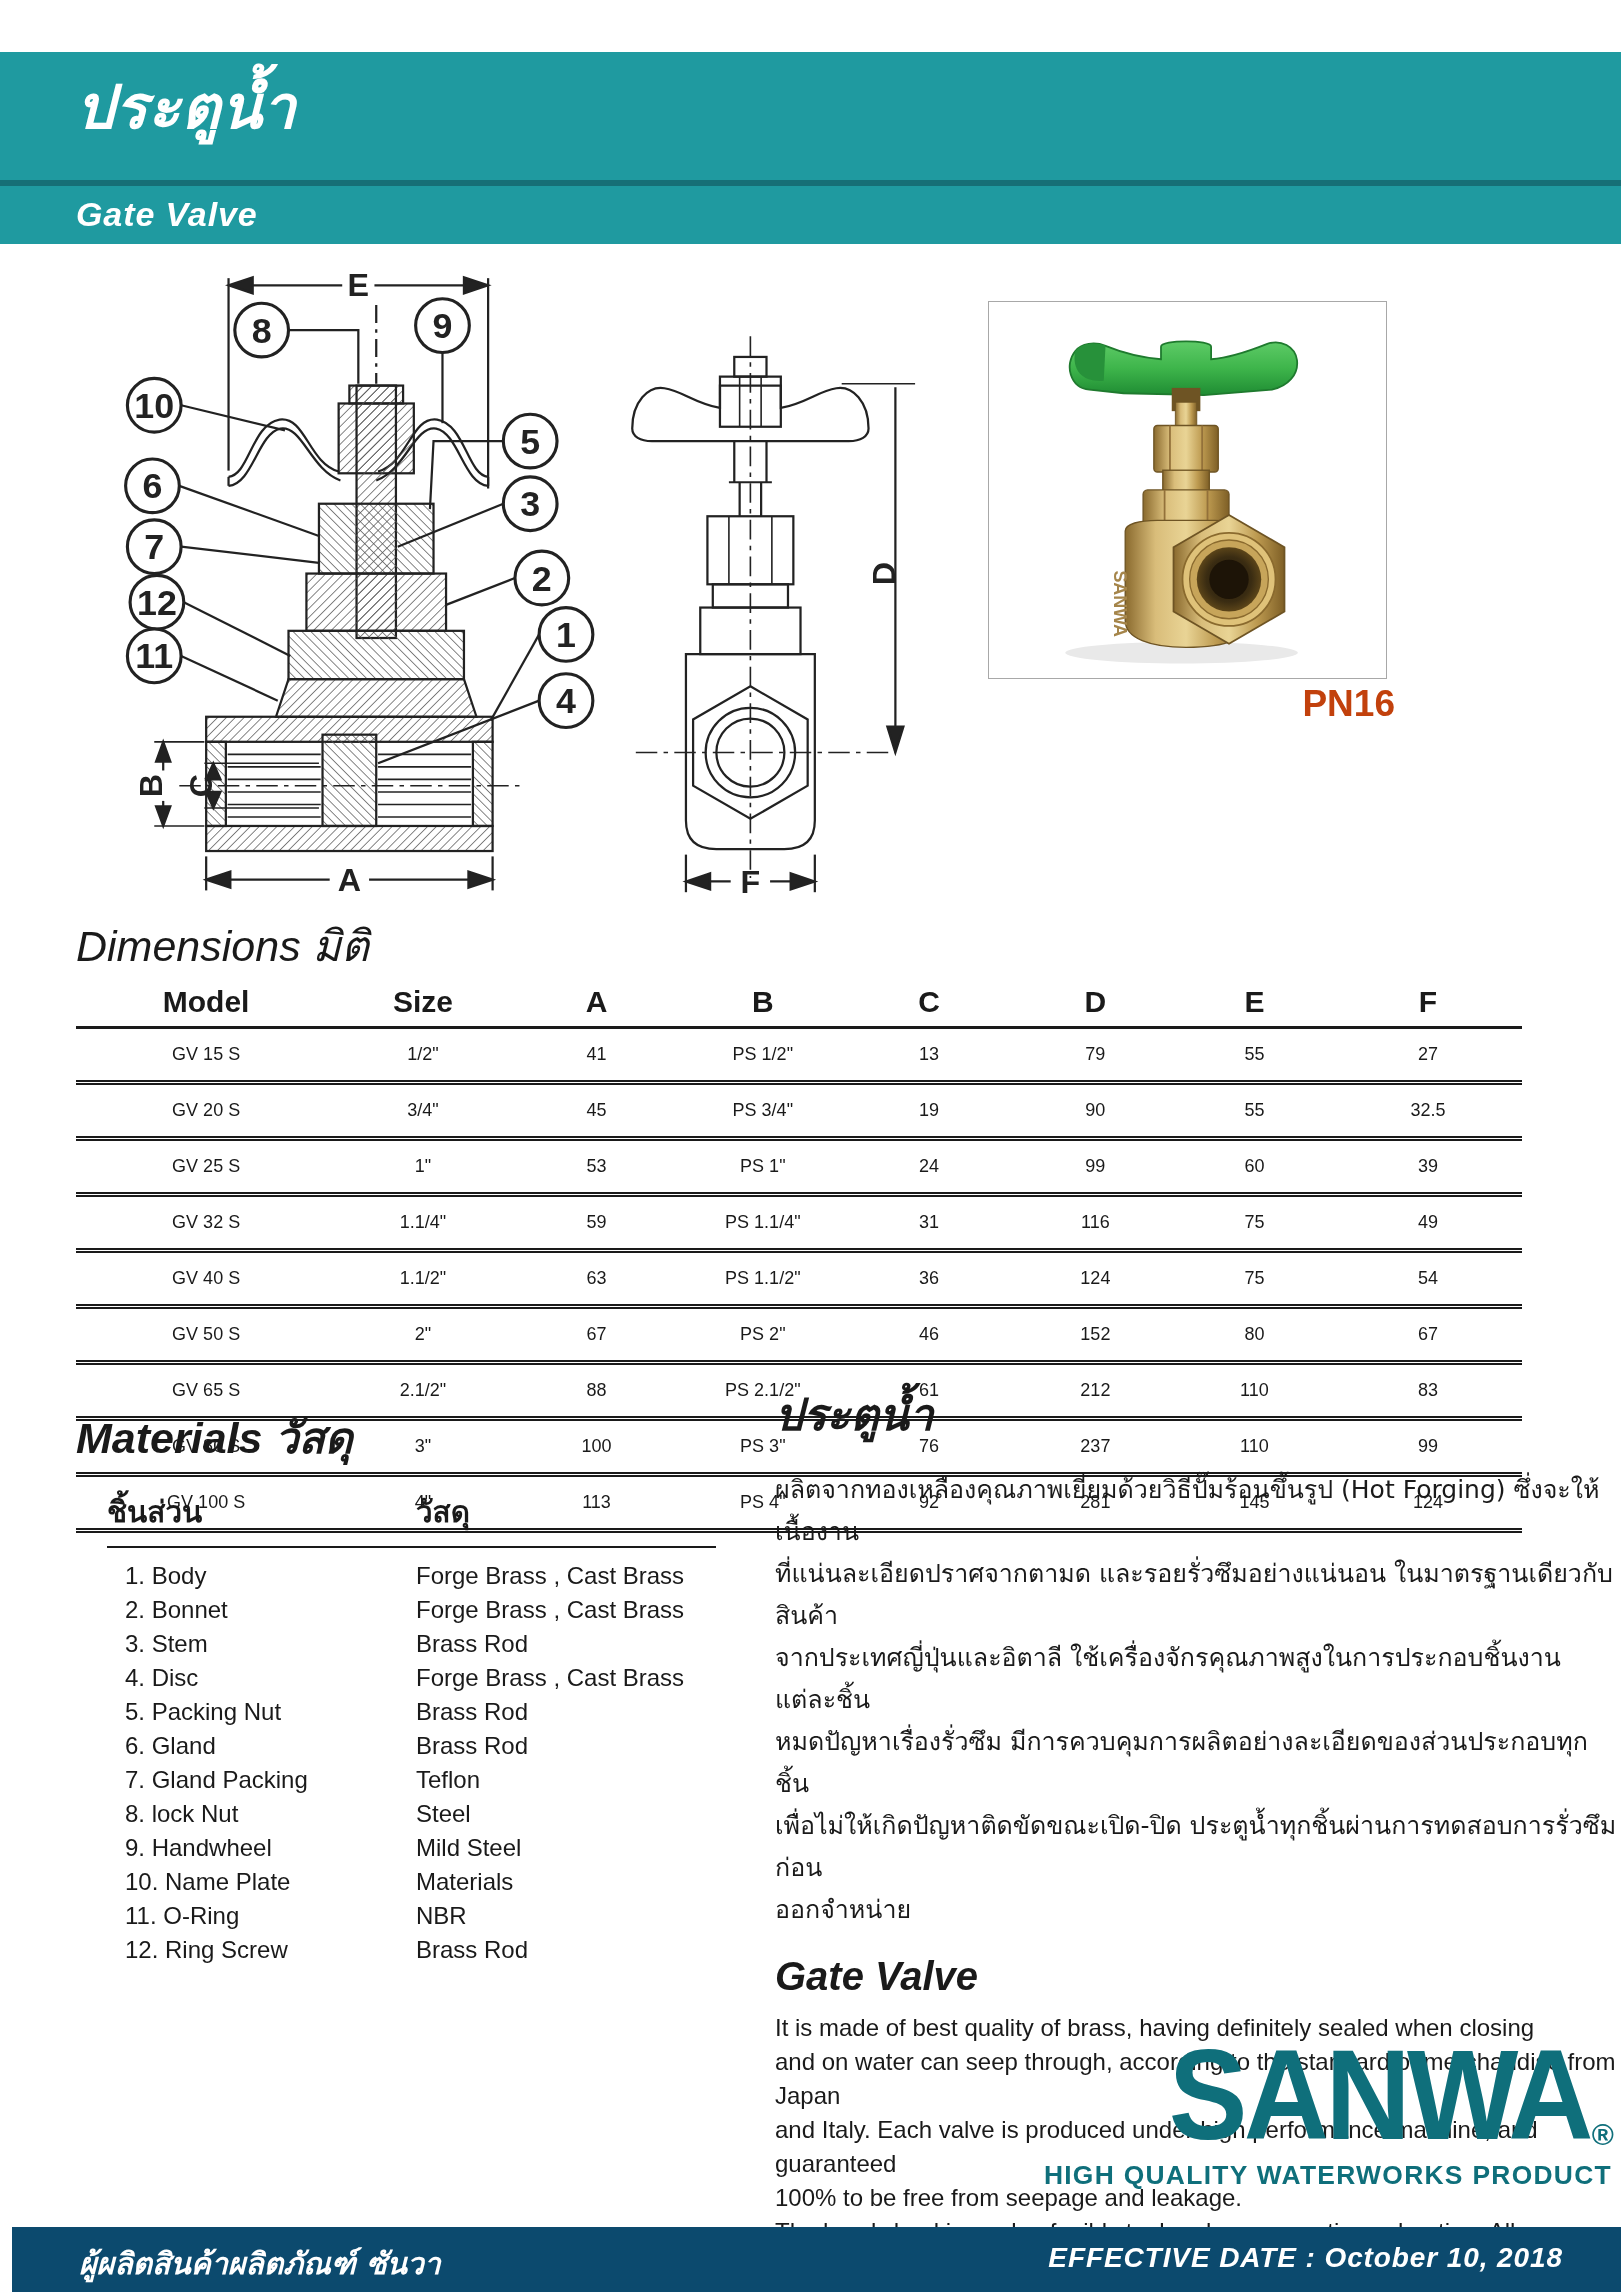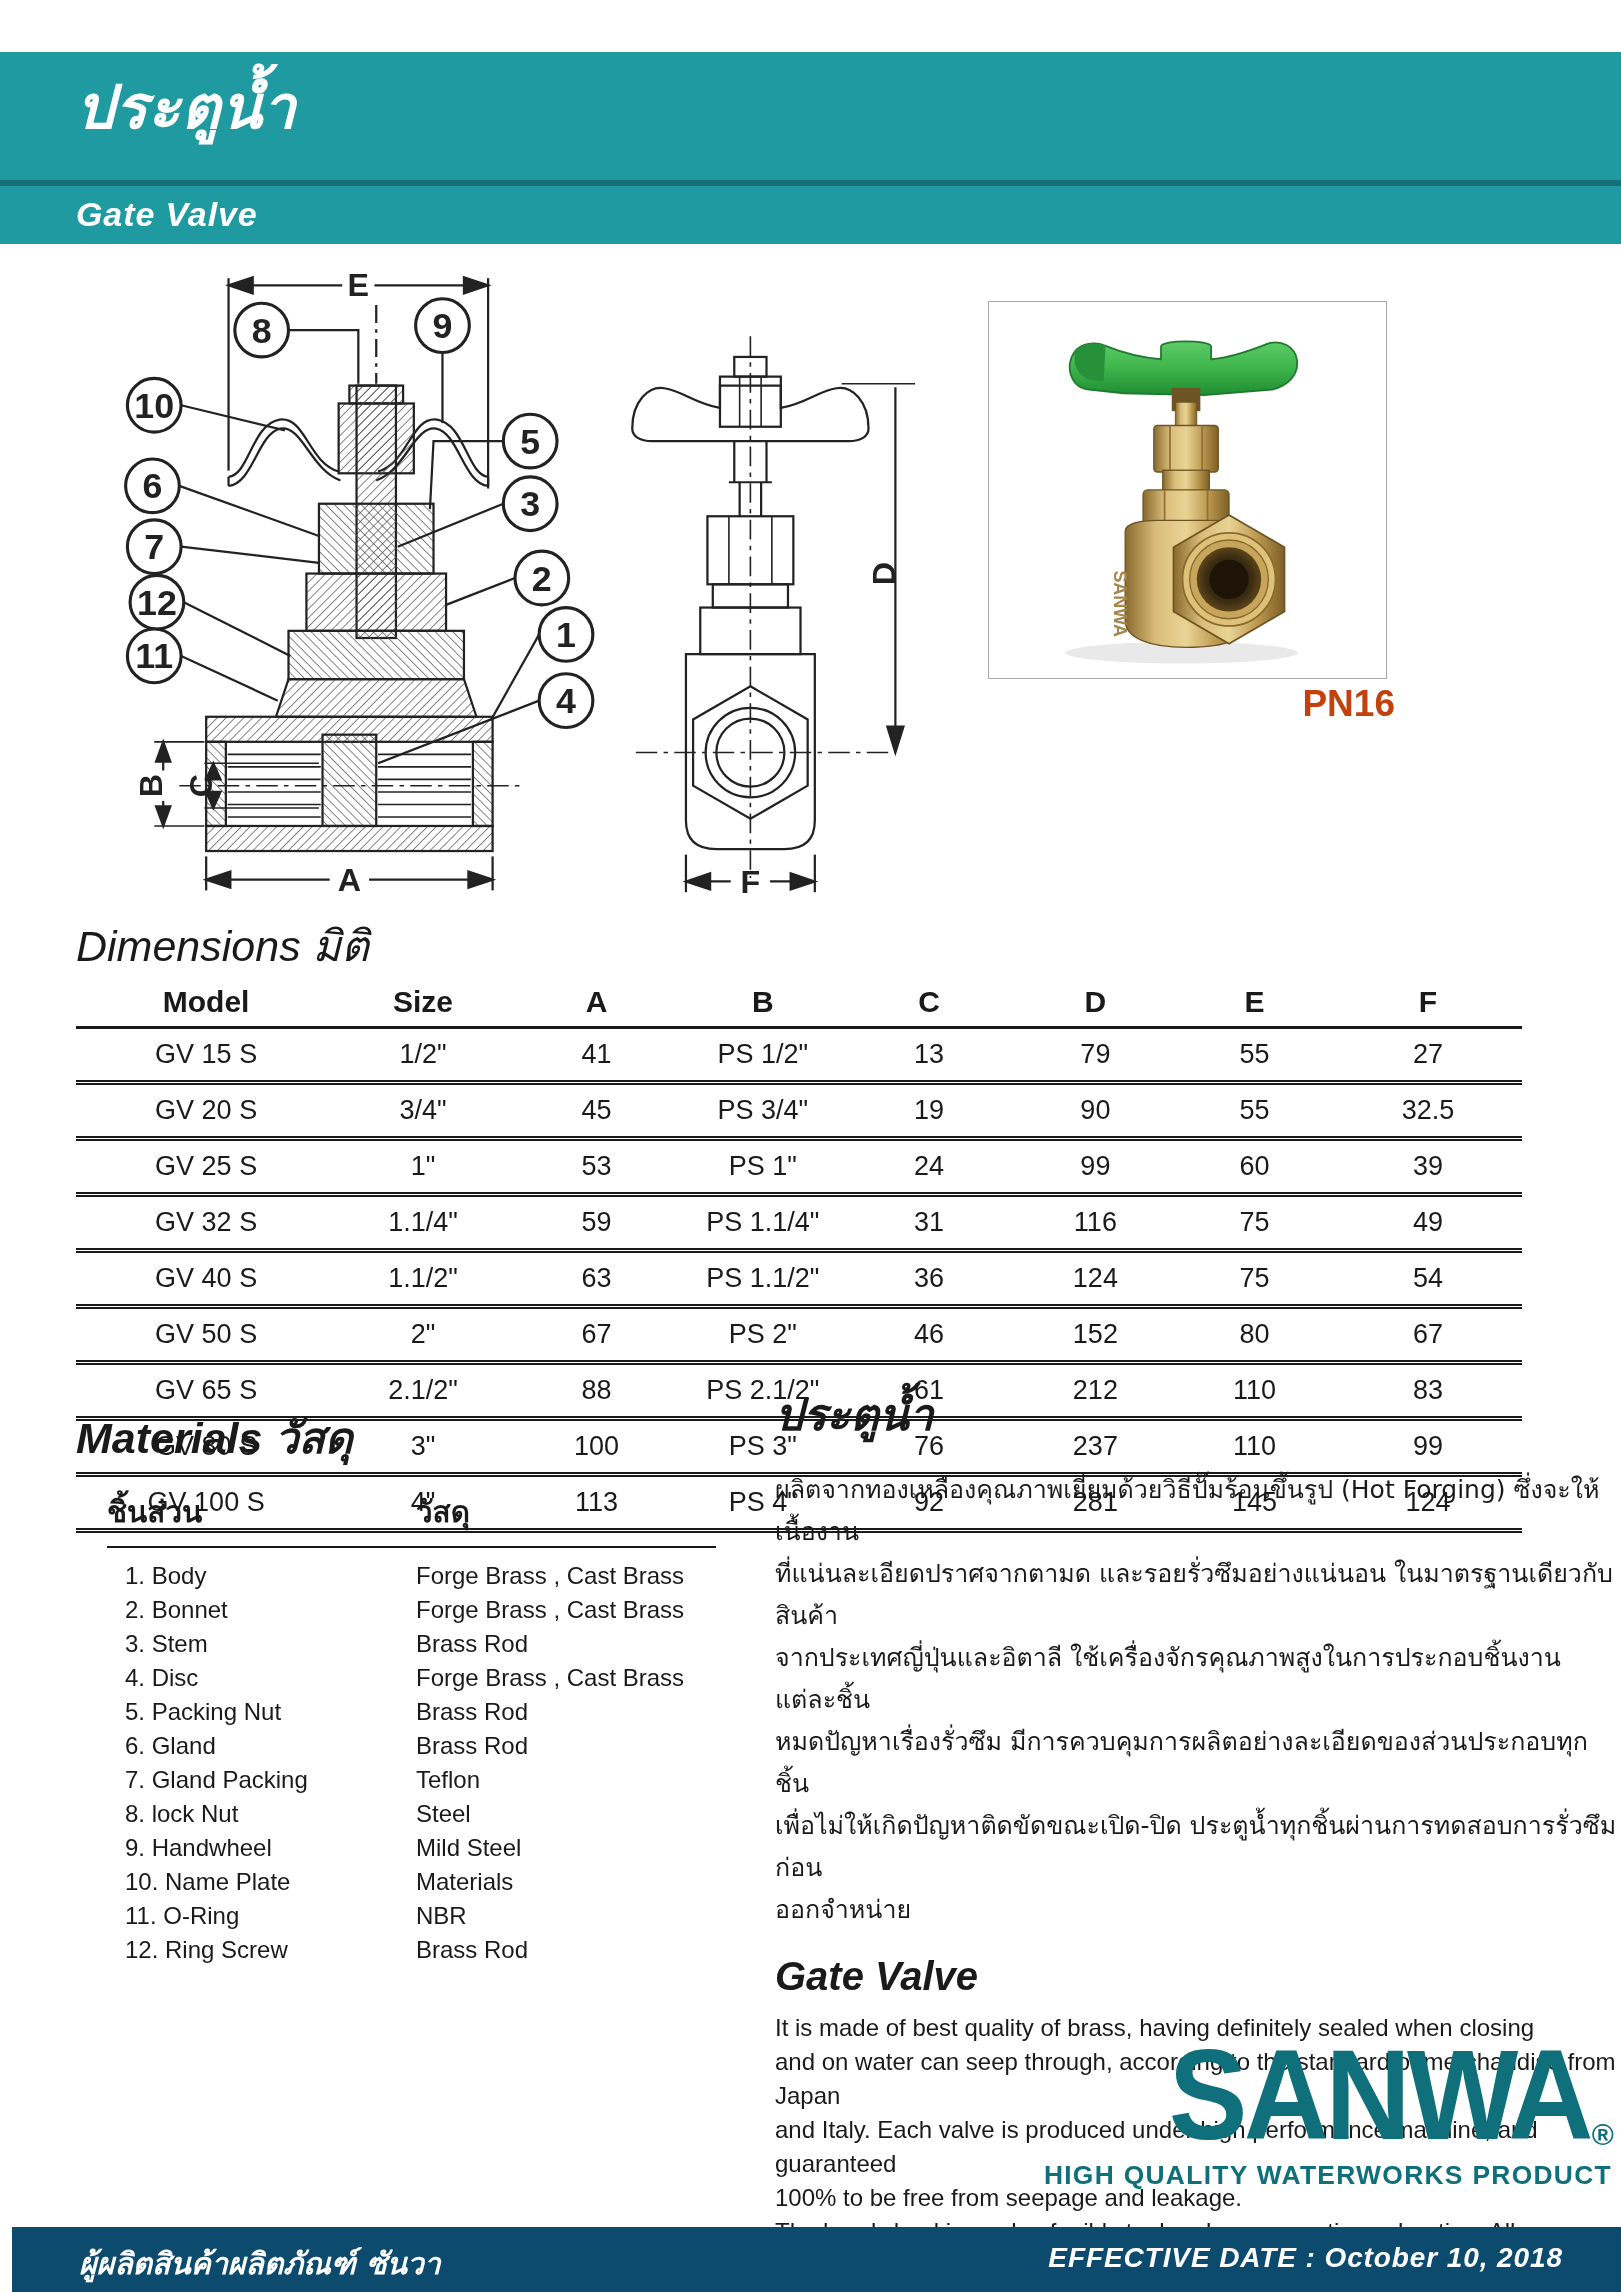--- a/index.html
+++ b/index.html
@@ -25,21 +25,21 @@
   .photo-box{position:absolute;left:988px;top:301px;width:397px;height:376px;background:#fff;
         border:0.9px solid #a8a8a8;}
   .pn16{position:absolute;left:988px;top:683px;width:407px;text-align:right;font-size:37px;
         font-weight:bold;color:#c2410c;}
 
   
   .dim-title{position:absolute;left:76px;top:912px;font-size:43px;font-weight:normal;font-style:italic;text-align:center;}
   .dtable{position:absolute;left:76px;top:978px;width:1446px;}
   .dhead,.trow{display:grid;grid-template-columns:18% 12% 12% 11% 12% 11% 11% 13%;align-items:center;}
   .dhead{height:48px;border-bottom:3.6px solid #1a1a1a;font-size:30px;font-weight:bold;}
-  .trow{height:51px;border-bottom:5.4px double #1a1a1a;font-size:27px;}
+  .trow{height:51px;border-bottom:5.4px double #1a1a1a;font-size:18px;}
   .dhead>div,.trow>div{text-align:center;}
 
   
   .materials{position:absolute;left:76px;top:1404px;width:645px;}
   .m-title{font-size:43px;font-weight:bold;font-style:italic;}
   .m-heads{display:grid;grid-template-columns:309px 1fr;padding-left:31px;margin-top:16px;
         font-size:29.6px;font-weight:bold;}
   .m-rule{height:2.7px;background:#1a1a1a;width:609px;margin-left:31px;margin-top:10.7px;}
   .m-list{margin-top:10.7px;}
   .m-row{display:grid;grid-template-columns:291px 1fr;padding-left:49px;height:34px;

